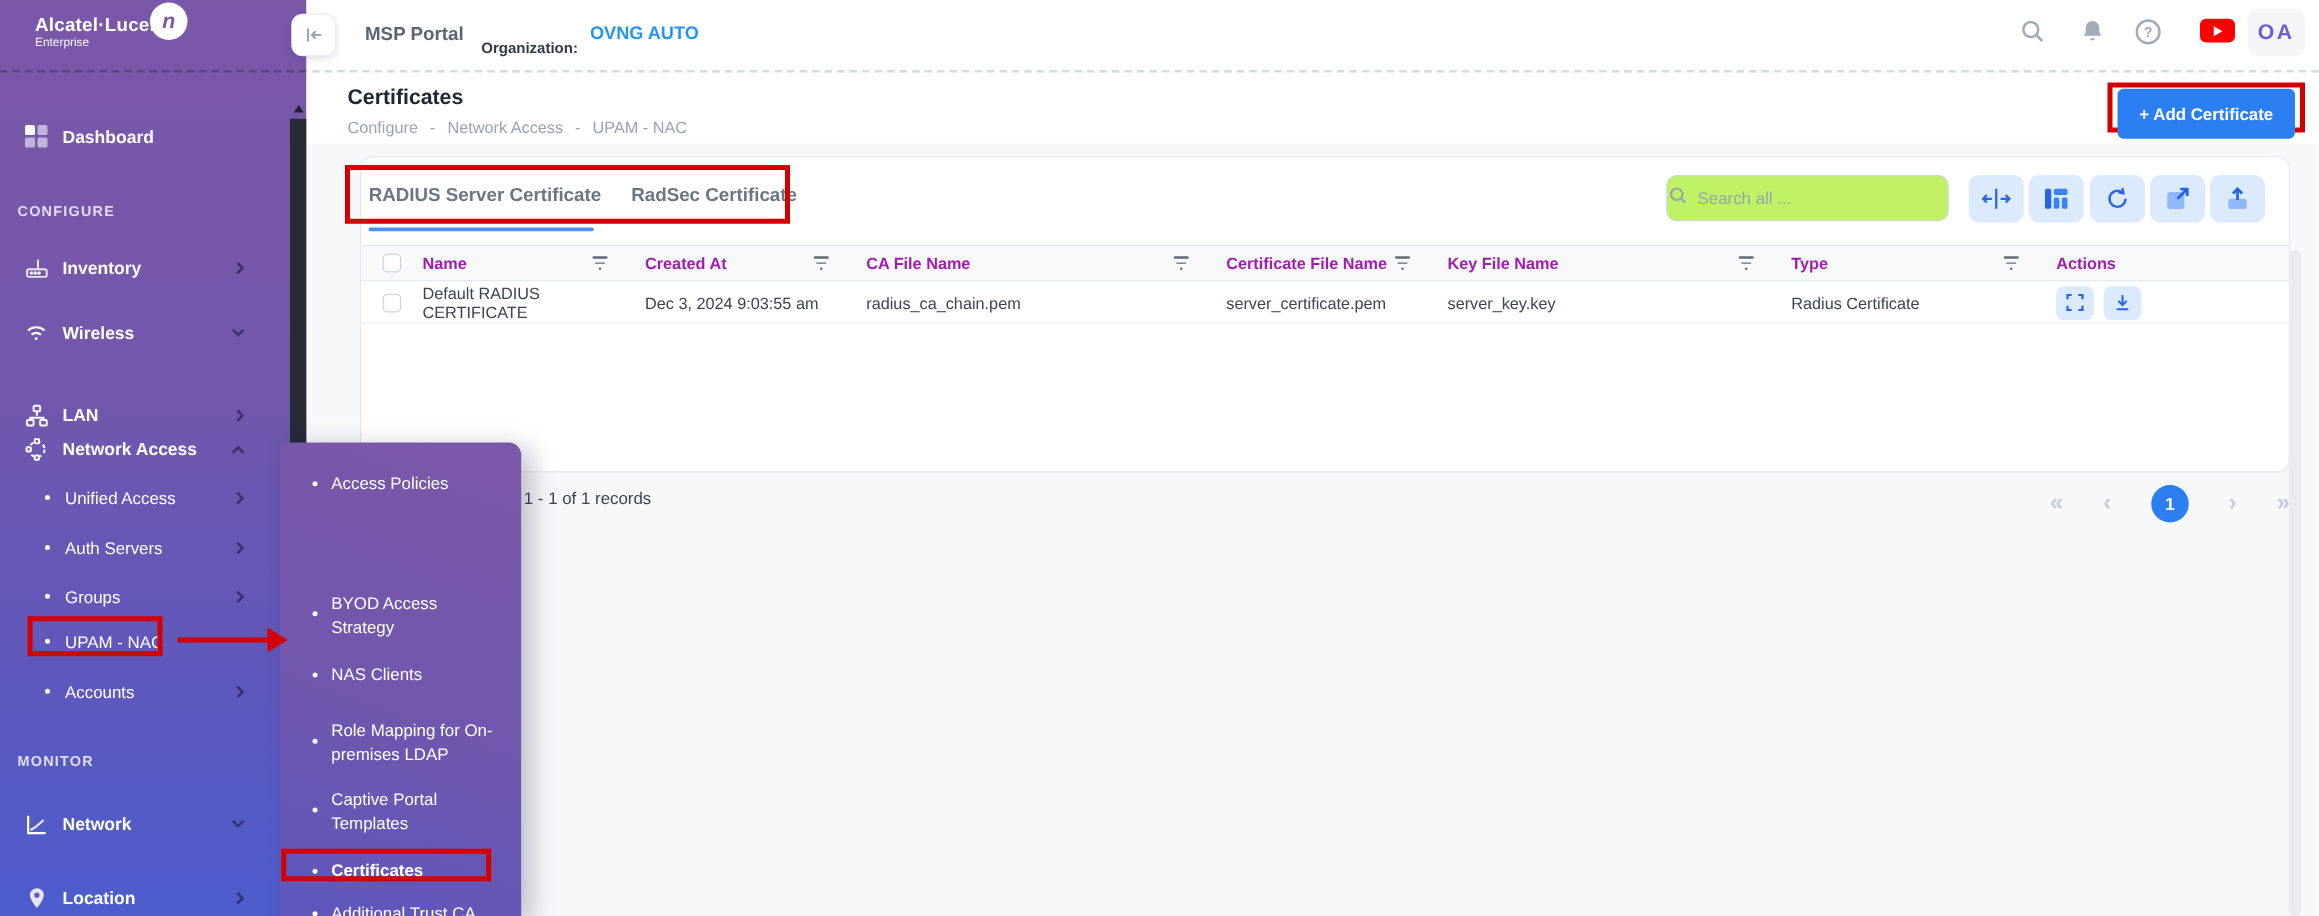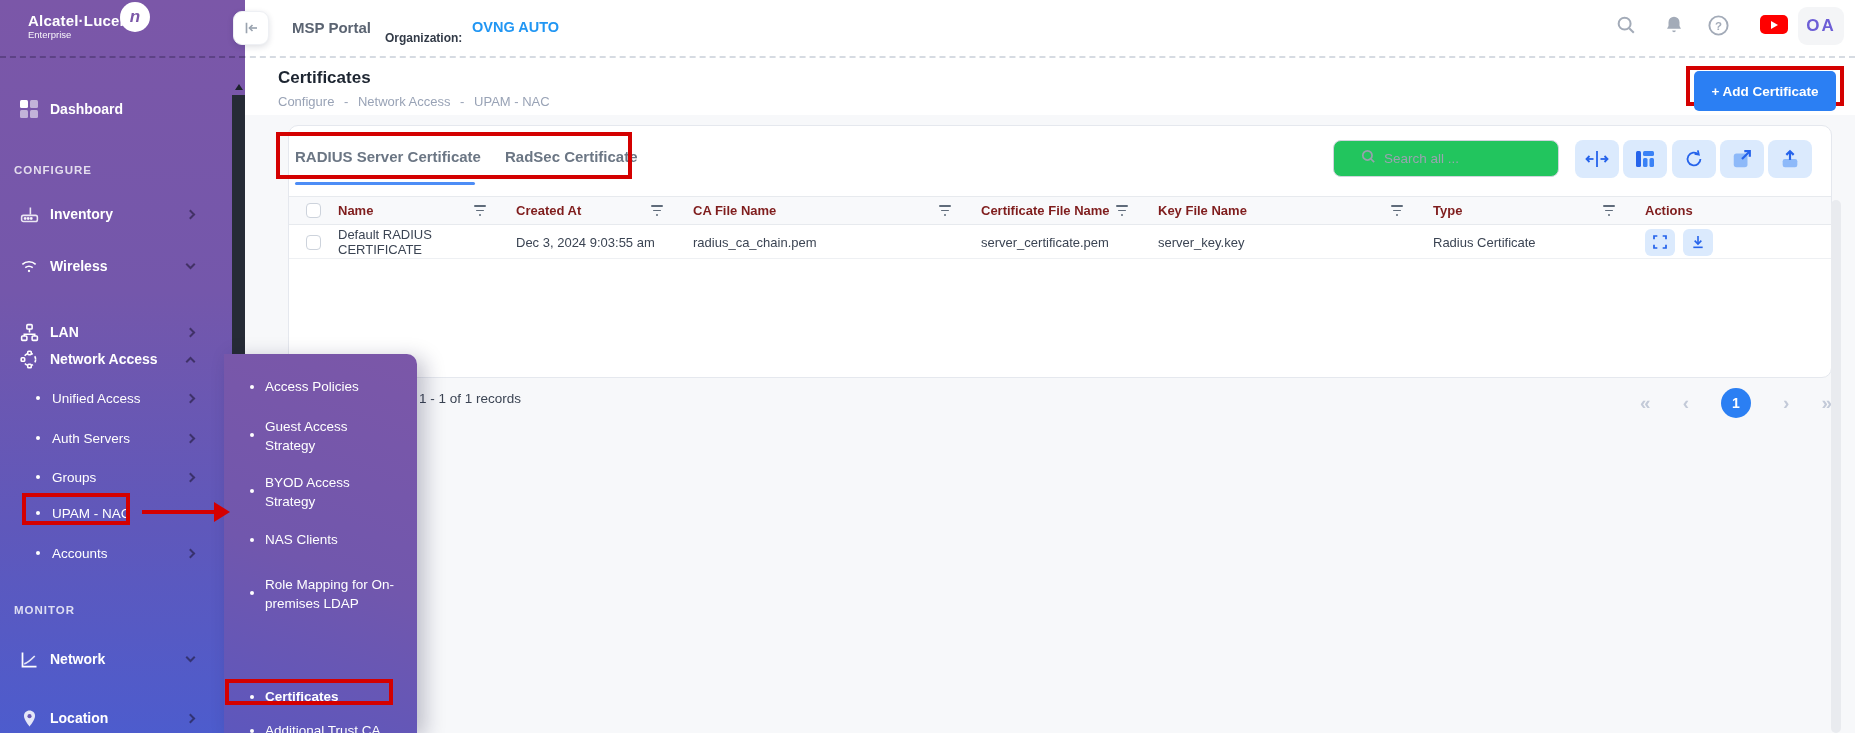--- a/index.html
+++ b/index.html
@@ -27,30 +27,30 @@
   .breadcrumb { position:absolute; left:278px; top:94px; font-size:13px; color:#99a3b6; }
   .breadcrumb span { margin-right:6px; }
   .annot { position:absolute; border:4px solid #d40000; z-index:50; }
   .add-btn { position:absolute; left:1694px; top:71px; width:142px; height:40px; background:#2b7ff3; color:#fff; border:none;
     border-radius:5px; font-size:13.5px; font-weight:700; font-family:"Liberation Sans",sans-serif; z-index:51; cursor:pointer; }
 
   
   .card { position:absolute; left:288px; top:125px; width:1544px; height:253px; background:#fff; border:1px solid #e5e8ee; border-radius:10px; }
   .tab { position:absolute; top:148px; font-size:15px; font-weight:700; color:#6b7684; z-index:6; }
   .tab-underline { position:absolute; left:295px; top:182px; width:180px; height:3px; background:#4d8df6; border-radius:2px; z-index:6; }
-  .searchbox { position:absolute; left:1333px; top:140px; width:226px; height:37px; background:#22c55e; border:1px solid #d0d5dd; border-radius:8px;
-    display:flex; align-items:center; padding:0 26px; gap:7px; color:#98a1ae; }
+  .searchbox { position:absolute; left:1333px; top:140px; width:226px; height:37px; background:#bef264; border:1px solid #d0d5dd; border-radius:8px;
+    display:flex; align-items:center; padding:0 0; gap:7px; color:#98a1ae; }
   .searchbox input { border:none; outline:none; width:160px; font-size:13.5px; font-family:"Liberation Sans",sans-serif; color:#3b4453; background:transparent; }
   .searchbox input::placeholder { color:#9aa3b0; }
   .tbtn { position:absolute; top:140px; width:44px; height:38px; background:#dbeafd; border:none; border-radius:8px; color:#2563eb;
     display:flex; align-items:center; justify-content:center; cursor:pointer; }
 
   
   .thead { position:absolute; left:289px; top:196px; width:1542px; height:29px; background:#f8f9fb; border-top:1px solid #e7eaee;
-    border-bottom:1px solid #e7eaee; display:flex; align-items:center; font-size:13px; font-weight:700; color:#7f1d1d; }
+    border-bottom:1px solid #e7eaee; display:flex; align-items:center; font-size:13px; font-weight:700; color:#a21caf; }
   .trow { position:absolute; left:289px; top:226px; width:1542px; height:33px; background:#fff; border-bottom:1px solid #eef0f3;
     display:flex; align-items:center; font-size:13px; color:#3b4453; }
   .c0{width:49px; display:flex; justify-content:center;} .c1{width:178px;} .c2{width:177px;} .c3{width:288px;}
   .c4{width:177px;} .c5{width:275px;} .c6{width:212px;} .c7{width:186px;}
   .hcell{ display:flex; align-items:center; justify-content:space-between; padding-right:30px; }
   .cbx { width:15px; height:15px; border:1.5px solid #cdd3dc; border-radius:4px; background:#fff; }
   .filter-ic { display:inline-flex; flex-direction:column; gap:2.5px; align-items:center; }
   .filter-ic i { display:block; height:1.8px; background:#5f6b7a; border-radius:1px; }
   .fi1{width:12px;} .fi2{width:8px;} .fi3{width:1.8px;}
   .act-btn { width:30px; height:27px; background:#dbeafd; border:none; border-radius:6px; color:#2563eb;
@@ -427,31 +427,31 @@
     <line x1="6" y1="5" x2="6" y2="19"></line>
       <line x1="10" y1="12" x2="20" y2="12"></line>
       <polyline points="14,8 10,12 14,16"></polyline>
   </svg>
 </div>
 
 <div class="flyout">
   <div class="fitem" style="top:23px">
     <span class="dot"></span><span>Access Policies</span>
   </div>
-  <div class="fitem two" style="top:63px; width:150px;">
-    <span class="dot"></span><span>Guest Access Strategy</span>
-  </div>
   <div class="fitem two" style="top:119px; width:150px;">
     <span class="dot"></span><span>BYOD Access Strategy</span>
   </div>
   <div class="fitem" style="top:176px">
     <span class="dot"></span><span>NAS Clients</span>
   </div>
   <div class="fitem two" style="top:221px; width:193px;">
     <span class="dot"></span><span>Role Mapping for On-premises LDAP</span>
+  </div>
+  <div class="fitem two" style="top:276px; width:150px;">
+    <span class="dot"></span><span>Captive Portal Templates</span>
   </div>
   <div class="fitem active" style="top:333px">
     <span class="dot"></span><span>Certificates</span>
   </div>
   <div class="fitem" style="top:367px">
     <span class="dot"></span><span>Additional Trust CA</span>
   </div>
 </div>
 
 <div class="annot" style="left:22px; top:493px; width:108px; height:32px;"></div>

